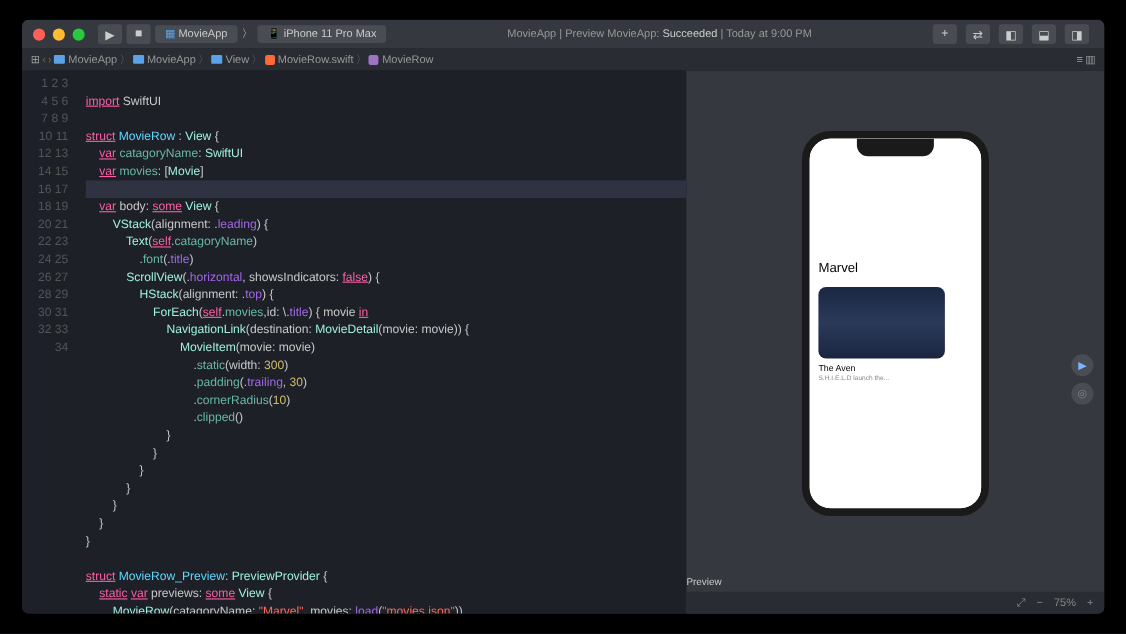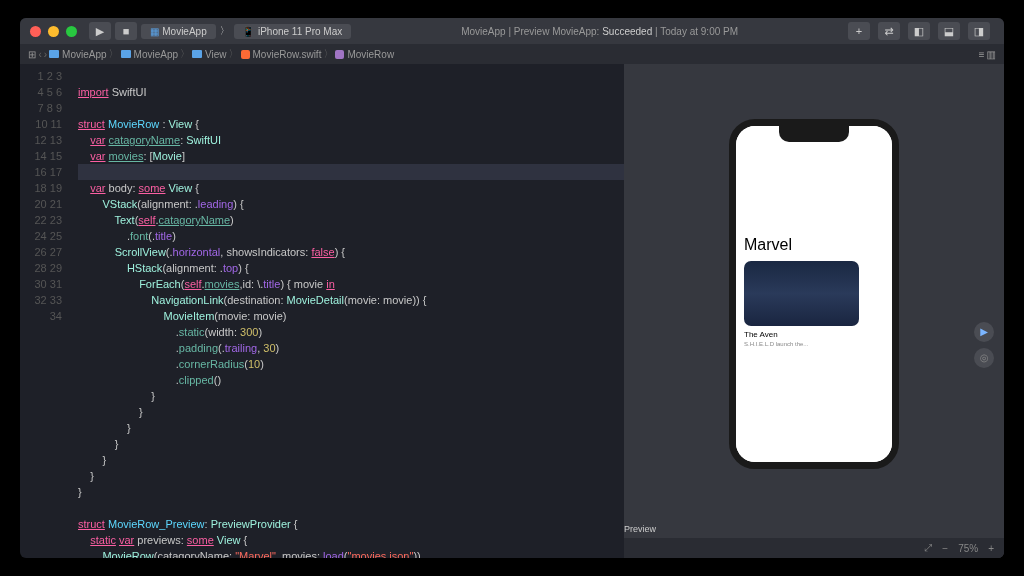--- a/index.html
+++ b/index.html
@@ -25,31 +25,31 @@
 .folder-i{width:10px;height:8px;background:#5aa3e8;border-radius:1px;display:inline-block;}
 .swift-i{width:9px;height:9px;background:#fd6a35;border-radius:2px;display:inline-block;}
 .sym-i{width:9px;height:9px;background:#a074c4;border-radius:2px;display:inline-block;}
 
 
 .main{flex:1;display:flex;overflow:hidden;padding-left:12px;}
 .editor{flex:1;display:flex;font-family:'SF Mono',Menlo,monospace;font-size:11px;line-height:16px;background:#1e2028;overflow:hidden;}
 .gutter{width:40px;text-align:right;padding:4px 10px 0 0;color:#555;user-select:none;}
 .code{flex:1;padding:4px 0 0 6px;white-space:pre;color:#c8c8c8;}
 .hl{background:#2f3240;display:inline-block;width:100%;}
-.kw{color:#fc5fa3;text-decoration:underline;} .type{color:#5dd8ff;} .typ2{color:#9ef1dd;} .prop{color:#67b7a4;text-decoration:underline;}
+.kw{color:#fc5fa3;text-decoration:underline;} .type{color:#5dd8ff;} .typ2{color:#9ef1dd;} .prop{color:#67b7a4;}
 .str{color:#fc6a5d;} .fn{color:#a167e6;} .fn2{color:#67b7a4;} .num{color:#d0bf69;}
 .param{color:#a167e6;} .id{color:#c8c8c8;}
 
 
 .canvas{width:380px;background:#36383f;display:flex;flex-direction:column;position:relative;}
 .device-wrap{flex:1;display:flex;align-items:center;justify-content:center;position:relative;}
 .device{width:170px;height:350px;background:#fff;border-radius:26px;border:7px solid #1a1a1a;position:relative;overflow:hidden;}
 .notch{position:absolute;top:0;left:50%;transform:translateX(-50%);width:70px;height:16px;background:#1a1a1a;border-radius:0 0 10px 10px;z-index:2;}
 .screen{position:absolute;inset:0;background:#fff;overflow:hidden;}
-.cat{position:absolute;top:110px;left:8px;font-size:16px;color:#000;font-weight:400;}
+.cat{position:absolute;top:110px;left:8px;font-size:12px;color:#000;font-weight:400;}
 .cards{position:absolute;top:135px;left:8px;right:0;display:flex;gap:8px;}
 .card{width:115px;flex-shrink:0;}
 .poster{width:115px;height:65px;border-radius:7px;background:linear-gradient(135deg,#1b4f6e 0%,#2d7ba8 40%,#e8c574 60%,#3a5a75 100%);position:relative;overflow:hidden;}
 .poster2{background:linear-gradient(180deg,#1a2842 0%,#2a3a5a 50%,#1a2540 100%);}
 .card-title{font-size:8px;color:#000;margin-top:4px;font-weight:500;}
 .card-desc{font-size:6px;color:#888;line-height:1.3;margin-top:2px;}
 .preview-label{font-size:9px;color:#ccc;padding-bottom:4px;}
 .canvas-btns{position:absolute;right:10px;top:56%;display:flex;flex-direction:column;gap:6px;}
 .cbtn{width:20px;height:20px;border-radius:50%;background:#4a4c53;display:flex;align-items:center;justify-content:center;color:#7bb5ff;font-size:10px;}
 .cbtn.dim{color:#888;}

